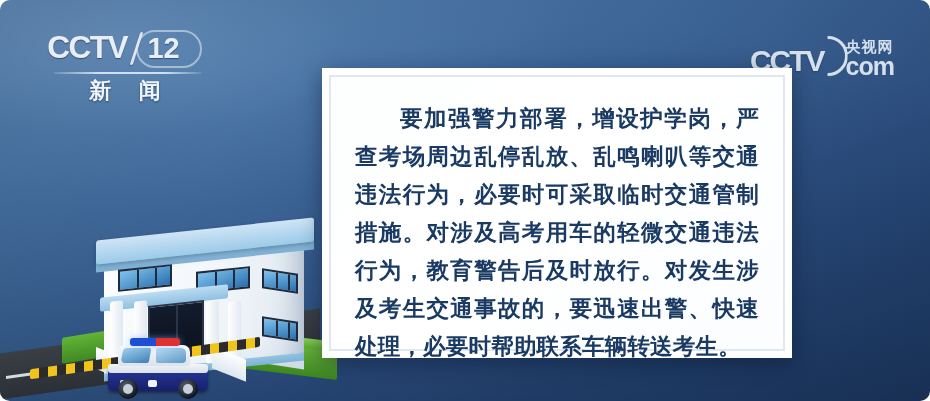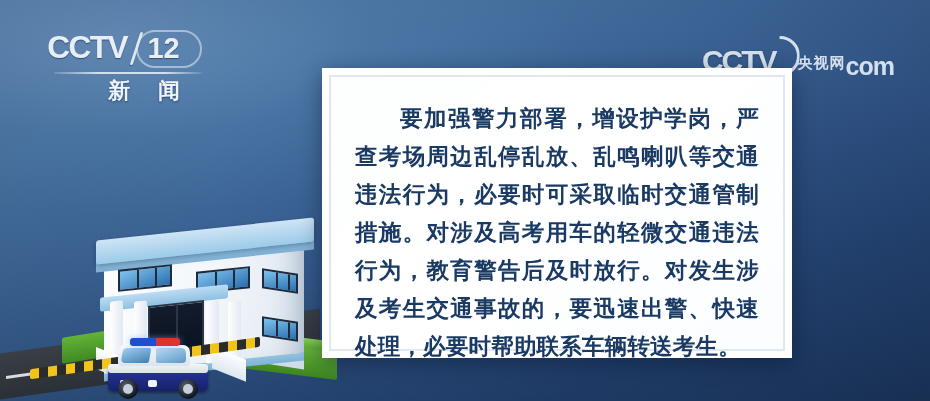--- a/index.html
+++ b/index.html
@@ -5,20 +5,21 @@
   html,body{margin:0;padding:0;}
   body{
     width:930px;height:401px;overflow:hidden;
     font-family:"Liberation Sans","DejaVu Sans",sans-serif;
   }
   .stage{
     position:relative;width:930px;height:401px;overflow:hidden;
     background:
       radial-gradient(140% 120% at 18% 8%, #5b84b1 0%, #4a75a6 18%, #3a6characterless 19%),
       linear-gradient(160deg,#5b85b3 0%, #4a75a5 22%, #335b8c 52%, #23406c 78%, #1b3358 100%);
+    border-radius: 10px;
   }
   
   .bg{
     position:absolute;inset:0;
     background:linear-gradient(158deg,#5d86b4 0%, #4b76a6 20%, #3b6394 40%, #2b4c7c 62%, #203d68 80%, #1a3257 100%);
   }
   .bg-glow{
     position:absolute;inset:0;
     background:radial-gradient(70% 60% at 12% 10%, rgba(130,170,210,.45) 0%, rgba(90,135,180,.18) 40%, rgba(0,0,0,0) 72%);
   }
@@ -53,41 +54,41 @@
     position:absolute;left:88px;top:2px;width:66px;height:38px;
     border:2px solid rgba(225,236,246,.55);border-radius:19px;
     box-sizing:border-box;
   }
   .logo-underline{
     position:absolute;left:6px;top:44px;width:148px;height:2px;
     background:linear-gradient(90deg,rgba(230,240,250,.15),rgba(230,240,250,.85) 30%,rgba(230,240,250,.85) 75%,rgba(230,240,250,.1));
     border-radius:2px;
   }
   .logo-sub{
-    position:absolute;left:22px;top:48px;width:120px;text-align:right;
+    position:absolute;left:22px;top:48px;width:120px;text-align:center;
     font-size:22px;font-weight:bold;color:#eef4fa;letter-spacing:10px;
     text-shadow:0 1px 2px rgba(18,38,68,.6);
     font-family:"DejaVu Sans",sans-serif;
   }
 
   
   .wm{position:absolute;right:36px;top:32px;height:46px;display:flex;align-items:flex-end;opacity:.92;}
   .wm-cctv{
     font-size:30px;font-weight:bold;color:#e3ecf5;letter-spacing:-2px;
     font-family:"Liberation Sans",sans-serif;text-shadow:0 1px 2px rgba(15,35,65,.5);
   }
   .wm-arc{
     position:relative;width:30px;height:38px;margin-left:-4px;
   }
   .wm-arc::before{
     content:"";position:absolute;left:-12px;top:-4px;width:34px;height:34px;
     border:3px solid #e3ecf5;border-radius:50%;
     clip-path:polygon(50% 0,100% 0,100% 100%,50% 100%);
   }
-  .wm-right{display:flex;flex-direction:row;align-items:flex-start;margin-left:-4px;}
+  .wm-right{display:flex;flex-direction:column;align-items:flex-start;margin-left:-4px;}
   .wm-cn{font-size:15px;font-weight:bold;color:#e3ecf5;letter-spacing:1px;line-height:16px;font-family:"DejaVu Sans",sans-serif;}
   .wm-com{font-size:25px;font-weight:bold;color:#e3ecf5;letter-spacing:-1px;line-height:23px;font-family:"Liberation Sans",sans-serif;}
 
   
   .scene{position:absolute;left:0;bottom:0;width:360px;height:250px;}
   .grass-l{position:absolute;left:62px;bottom:42px;width:60px;height:26px;
     background:linear-gradient(180deg,#63b338,#3f8a22);transform:skewY(-9deg);border-radius:2px;}
   .grass-r{position:absolute;left:222px;bottom:28px;width:115px;height:36px;
     background:linear-gradient(180deg,#6fbd3d,#3d8720);transform:skewY(7deg);border-radius:2px;}
   .grass-r2{position:absolute;left:222px;bottom:56px;width:115px;height:10px;

